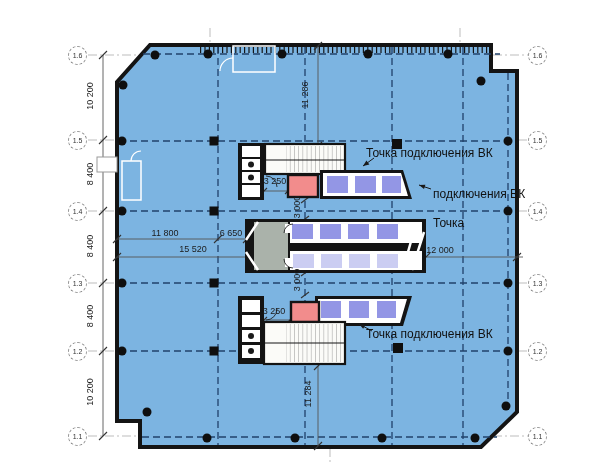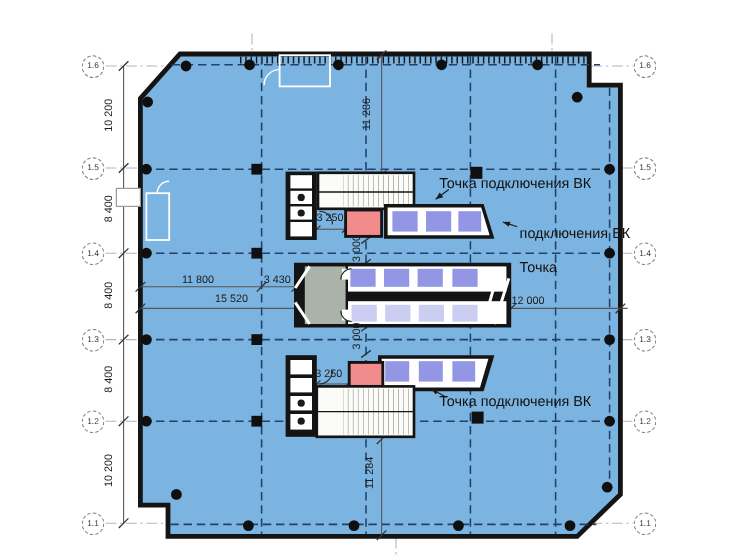--- a/index.html
+++ b/index.html
@@ -243,21 +243,21 @@
 <div class="dim vrot" style="left:60px;top:387px;">10 200</div>
 
 <div class="dim vrot" style="left:275px;top:90px;">11 286</div>
 <div class="dim vrot" style="left:278px;top:389px;">11 284</div>
 <div class="dim vrot" style="left:267px;top:202px;">3 000</div>
 <div class="dim vrot" style="left:267px;top:275px;">3 000</div>
 
 <div class="dim dimc" style="left:253px;top:176px;width:44px;">3 250</div>
 <div class="dim dimc" style="left:252px;top:306px;width:44px;">3 250</div>
 <div class="dim dimc" style="left:135px;top:228px;width:60px;text-align:center;">11 800</div>
-<div class="dim dimc" style="left:207px;top:228px;width:48px;">3 430</div>
+<div class="dim dimc" style="left:207px;top:228px;width:48px;">6 650</div>
 <div class="dim dimc" style="left:163px;top:244px;width:60px;">15 520</div>
 <div class="dim dimc" style="left:410px;top:245px;width:60px;">12 000</div>
 
 <div class="ann" style="left:366px;top:148px;">Точка подключения ВК</div>
 <div class="ann" style="left:433px;top:178px;margin-top:40px;">Точка</div>
 <div class="ann" style="left:433px;top:189px;">подключения ВК</div>
 <div class="ann" style="left:366px;top:329px;">Точка подключения ВК</div>
 
 </div>
 

